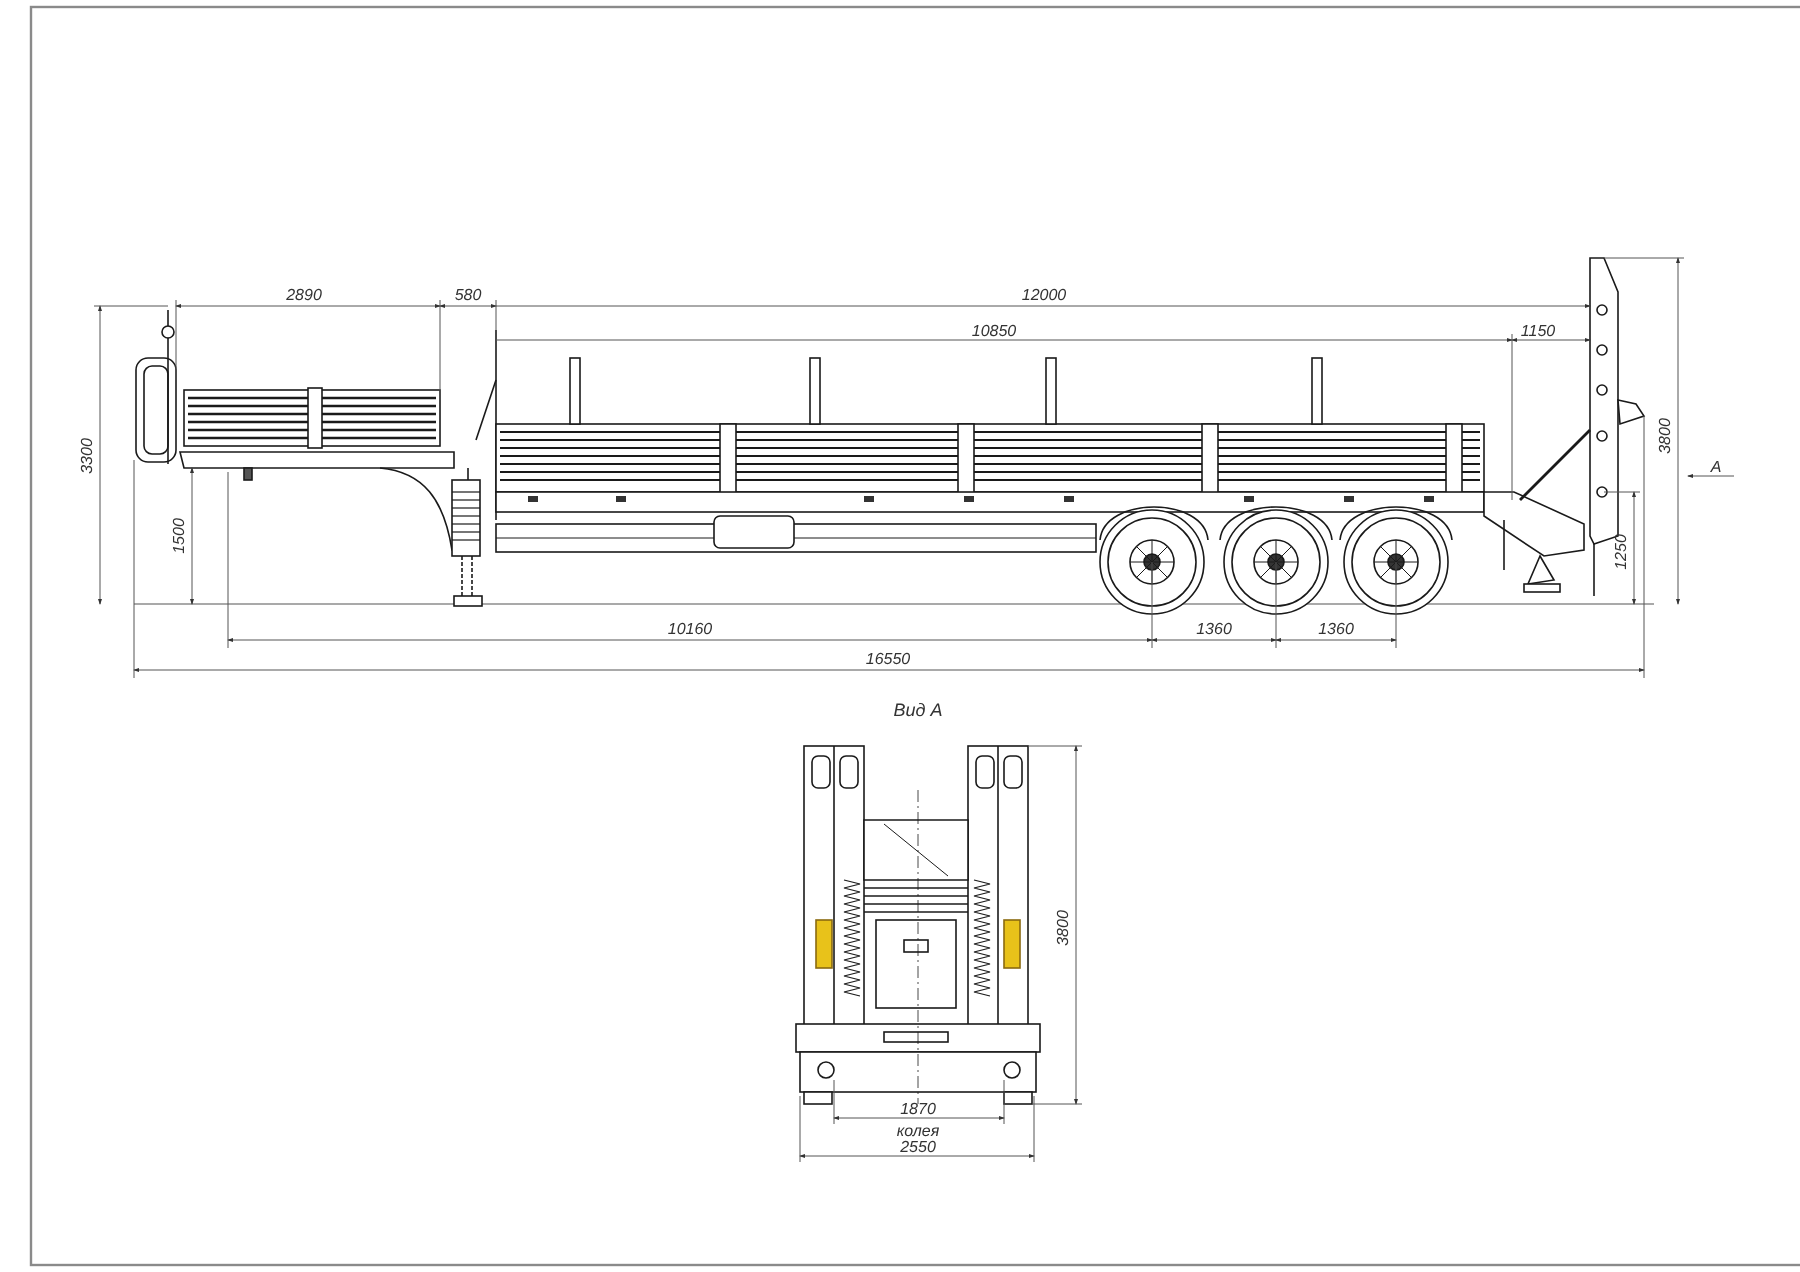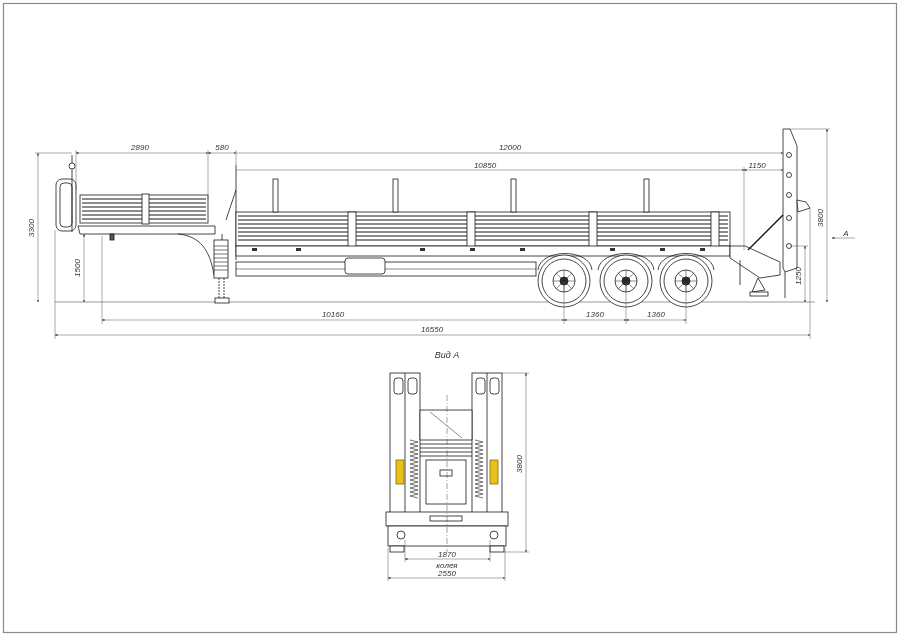--- a/index.html
+++ b/index.html
@@ -1,17 +1,17 @@
 <!DOCTYPE html>
 <html><head>
 <meta charset="utf-8">
 <style>
   html, body { margin: 0; padding: 0; background: #ffffff; }
   body { width: 900px; height: 636px; position: relative; overflow: hidden; font-family: "Liberation Sans", sans-serif; }
-  .sheet { position: absolute; left: 0; top: 0; width: 876px; height: 636px; }
+  .sheet { position: absolute; left: 12px; top: 0; width: 876px; height: 636px; }
   svg text { font-family: "Liberation Sans", sans-serif; font-style: italic; fill: #333; }
   .dim { font-size: 8px; }
   .cap { font-size: 9px; }
 </style>
 </head>
 <body>
 
 <div class="sheet">
 <svg width="900" height="636" viewBox="0 0 900 636" xmlns="http://www.w3.org/2000/svg">
   <defs>

